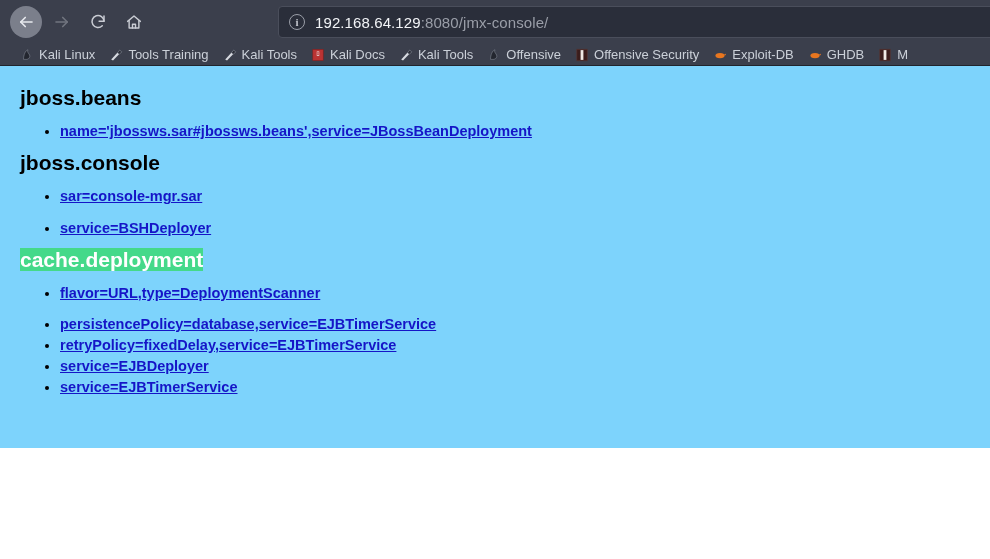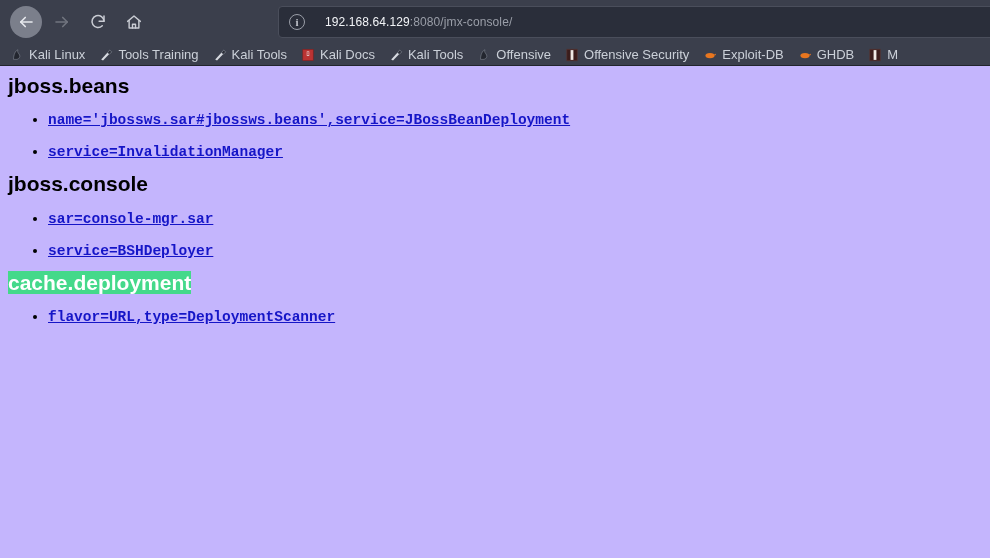--- a/index.html
+++ b/index.html
@@ -59,58 +59,58 @@
     border-radius: 50%;
     color: #c4c7ce;
     font-size: 11px;
     font-family: "Liberation Serif", serif;
     font-weight: bold;
     display: flex; align-items: center; justify-content: center;
     flex: 0 0 auto;
     line-height: 1;
   }
   #url-text {
-    margin-left: 20px;
-    font-size: 12px;
+    margin-left: 10px;
+    font-size: 15px;
     color: #9a9ea8;
     white-space: nowrap;
     letter-spacing: 0.1px;
   }
   #url-text .host { color: #f2f4f7; }
 
   
   #bookmarks-bar {
     height: 21px;
     display: flex;
     align-items: center;
-    padding-left: 10px;
+    padding-left: 20px;
     background: #3b3f4c;
     overflow: hidden;
     white-space: nowrap;
   }
   .bookmark-item {
     display: flex;
     align-items: center;
     margin-right: 14px;
     flex: 0 0 auto;
   }
   .bookmark-label {
     font-size: 13px;
     color: #cbd0d8;
     margin-left: 5px;
     white-space: nowrap;
   }
   .bm-icon { width: 14px; height: 14px; flex: 0 0 auto; display: block; }
 
   
   #page {
-    background: #c4b5fd;
+    background: #7dd3fc;
     width: 990px;
-    height: 492px;
-    padding: 0;
+    height: 382px;
+    padding: 12px;
     overflow: hidden;
   }
   .mbean-domain {
     font-family: "Liberation Sans", sans-serif;
     font-size: 21px;
     font-weight: bold;
     color: #000000;
     margin: 0 0 0 8px;
     padding: 0;
     line-height: 1.15;
@@ -125,21 +125,21 @@
     margin: 10px 0 10px 0;
     padding-left: 48px;
   }
   ul.mbean-list li {
     margin: 0;
     padding: 0;
     line-height: 1.32;
   }
   ul.mbean-list li::marker { color: #000; font-size: 14px; }
   a.mbean-link {
-    font-family: Liberation Mono, monospace;
+    font-family: Liberation Sans, sans-serif;
     font-size: 14.5px;
     font-weight: bold;
     color: #1515c7;
     text-decoration: underline;
     text-underline-offset: 1px;
   }
   .group { margin-bottom: 2px; }
 </style>
 </head>
 <body>
@@ -263,36 +263,39 @@
 </div>
 
 <div id="page">
     <div class="group">
       <h2 class="mbean-domain domain-1">jboss.beans</h2>
       <ul class="mbean-list">
         <li><a class="mbean-link" href="#">name='jbossws.sar#jbossws.beans',service=JBossBeanDeployment</a></li>
       </ul>
     </div>
     <div class="group">
-      <ul class="mbean-list">
-        <li><a class="mbean-link" href="#">service=InvalidationManager</a></li>
-      </ul>
     </div>
     <div class="group">
       <h2 class="mbean-domain">jboss.console</h2>
       <ul class="mbean-list">
         <li><a class="mbean-link" href="#">sar=console-mgr.sar</a></li>
       </ul>
     </div>
     <div class="group">
       <ul class="mbean-list">
         <li><a class="mbean-link" href="#">service=BSHDeployer</a></li>
       </ul>
     </div>
     <div class="group">
       <h2 class="mbean-domain"><span class="hl">cache.deployment</span></h2>
       <ul class="mbean-list">
         <li><a class="mbean-link" href="#">flavor=URL,type=DeploymentScanner</a></li>
       </ul>
     </div>
     <div class="group">
+      <ul class="mbean-list">
+        <li><a class="mbean-link" href="#">persistencePolicy=database,service=EJBTimerService</a></li>
+        <li><a class="mbean-link" href="#">retryPolicy=fixedDelay,service=EJBTimerService</a></li>
+        <li><a class="mbean-link" href="#">service=EJBDeployer</a></li>
+        <li><a class="mbean-link" href="#">service=EJBTimerService</a></li>
+      </ul>
     </div>
   </div>
 
 </body></html>

